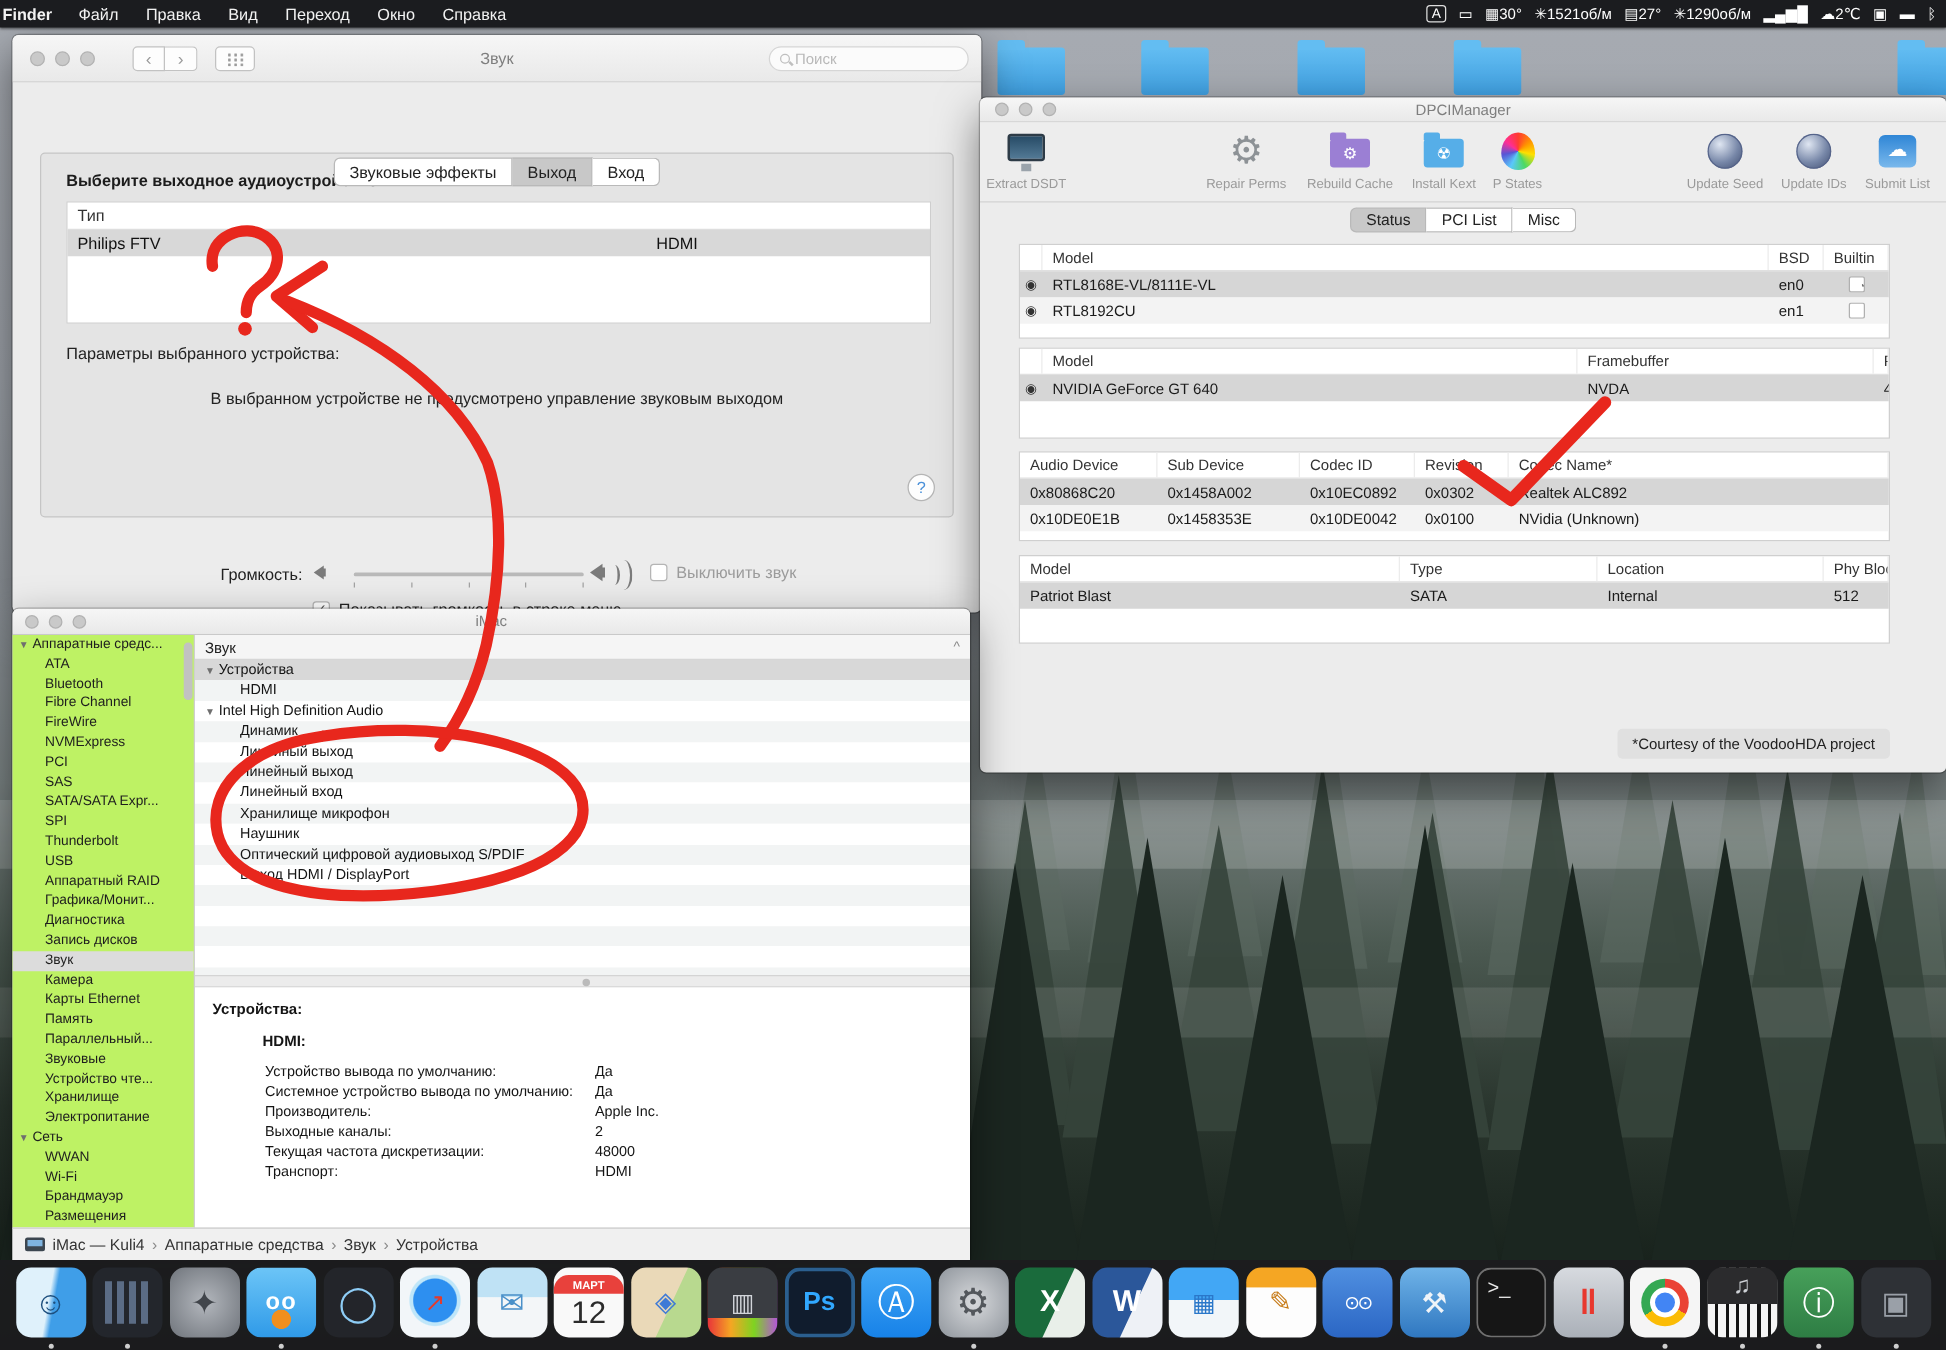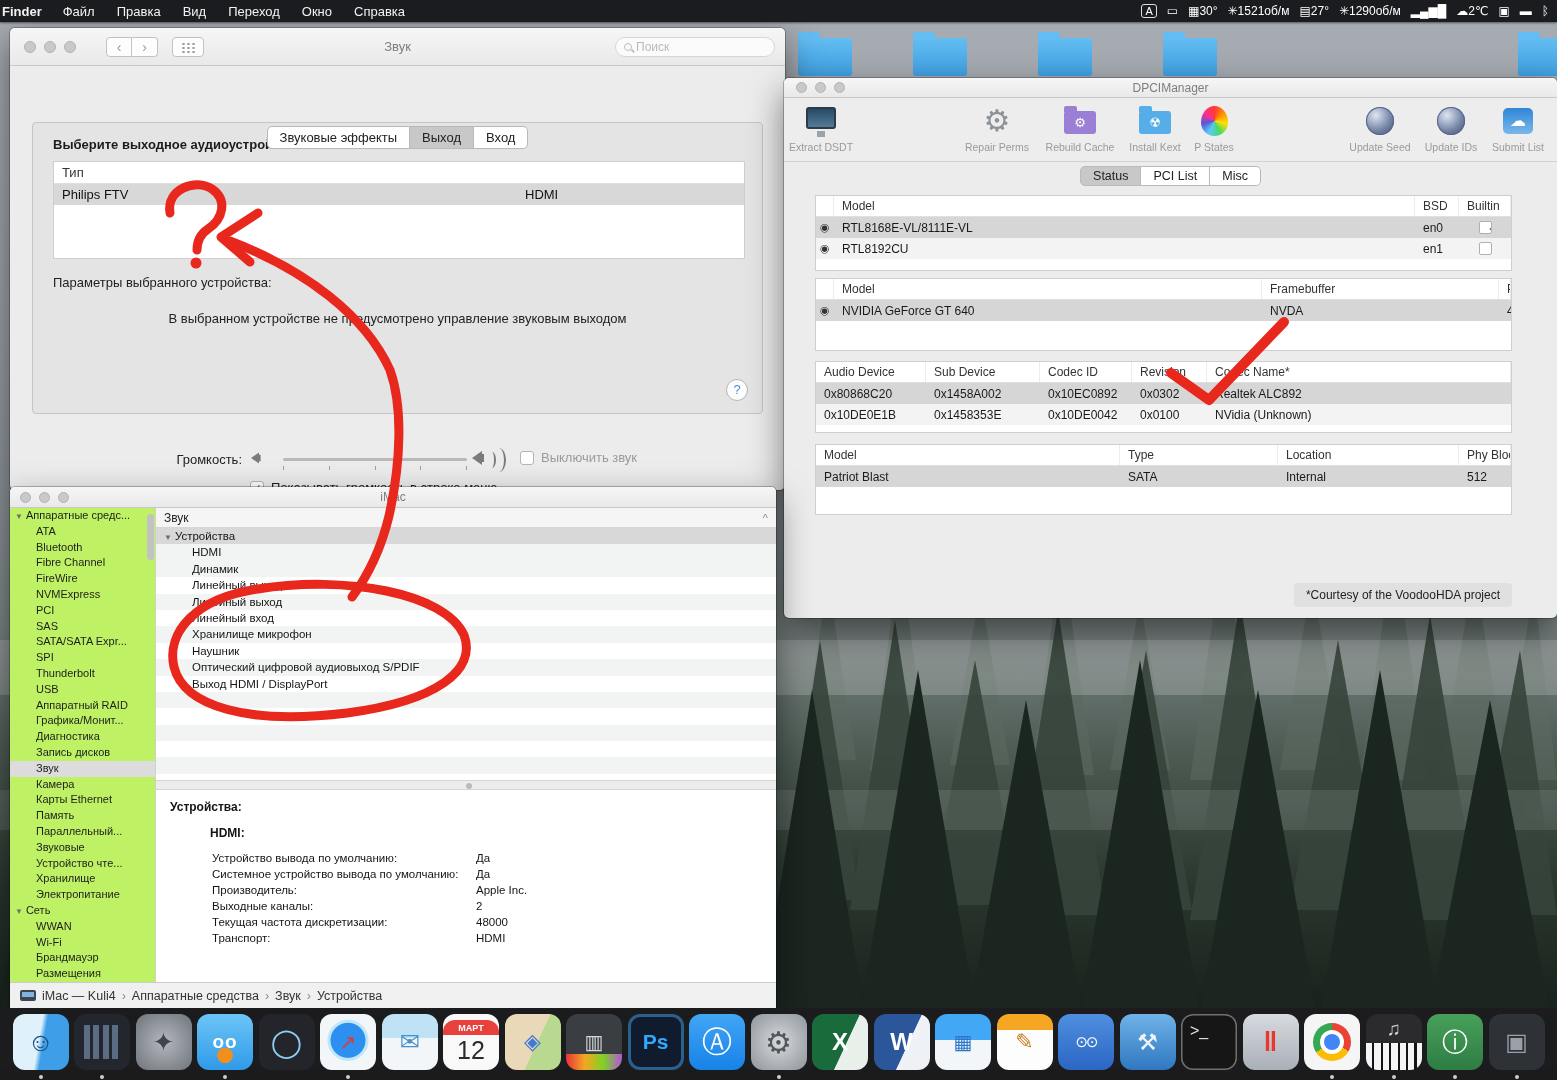--- a/index.html
+++ b/index.html
@@ -520,20 +520,21 @@
         <span class="sb-thumb"></span>
       </div>
       <div class="si-main">
         <div class="si-chead">
           <span>Звук</span>
           <span class="cv">^</span>
         </div>
         <div class="si-rows">
           <div class="trow grp lv0"><span class="tri">▼</span><span>Устройства</span></div>
           <div class="trow alt lv1">HDMI</div>
+          <div class="trow lv0"><span class="tri">▼</span><span>Intel High Definition Audio</span></div>
           <div class="trow alt lv1">Динамик</div>
           <div class="trow lv1">Линейный выход</div>
           <div class="trow alt lv1">Линейный выход</div>
           <div class="trow lv1">Линейный вход</div>
           <div class="trow alt lv1">Хранилище микрофон</div>
           <div class="trow lv1">Наушник</div>
           <div class="trow alt lv1">Оптический цифровой аудиовыход S/PDIF</div>
           <div class="trow lv1">Выход HDMI / DisplayPort</div>
           <div class="trow alt"></div>
           <div class="trow"></div>

